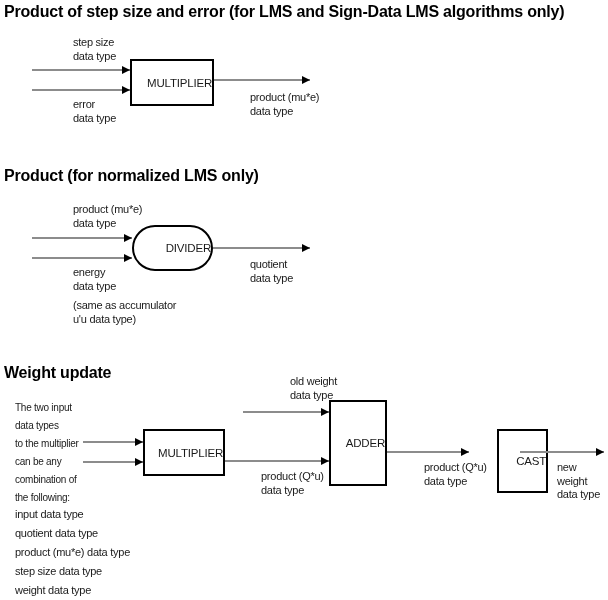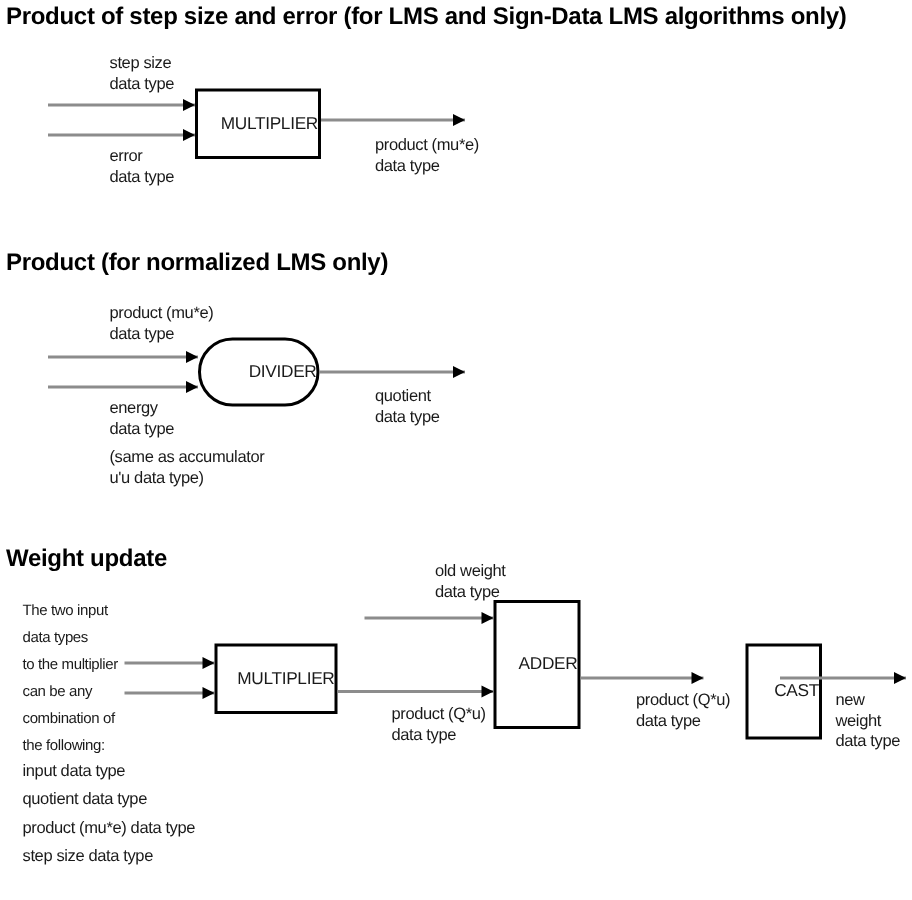--- a/index.html
+++ b/index.html
@@ -147,15 +147,16 @@
     <span>CAST</span>
   </div>
   <div class="arrow" id="s3-cast-out"></div>
   <div class="lbl" id="s3-cast-out-lbl">new weight
 data type</div>
   <div class="list" id="s3-list">
     <div>input data type</div>
     <div>quotient data type</div>
     <div>product (mu*e) data type</div>
     <div>step size data type</div>
+    <div>weight data type</div>
   </div>
 
 </div>
 
 </body></html>

